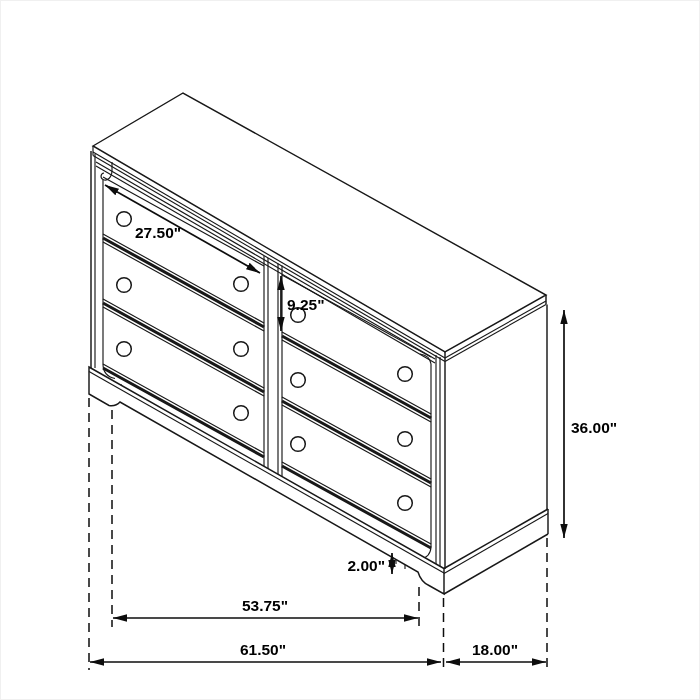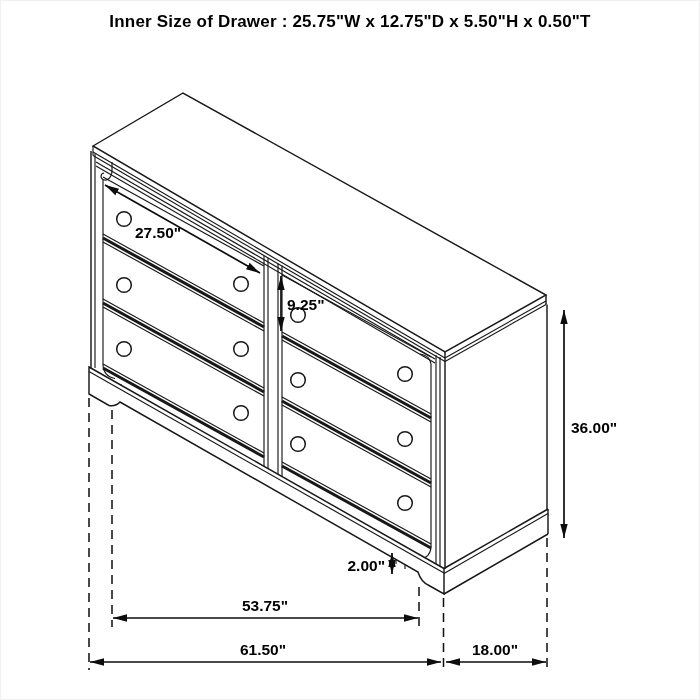--- a/index.html
+++ b/index.html
@@ -20,21 +20,20 @@
   .face{fill:#ffffff;stroke:#181818;stroke-width:1.45;}
   .knob{fill:#ffffff;stroke:#181818;stroke-width:1.5;}
   .dim{stroke:#0d0d0d;fill:none;stroke-width:1.7;}
   .ext{stroke:#0d0d0d;fill:none;stroke-width:1.5;stroke-dasharray:9 6;}
   .dimlabel{font-family:"Liberation Sans",sans-serif;font-size:15.5px;font-weight:bold;fill:#000;}
 </style>
 </head>
 <body>
 
 <div class="canvas">
-  <div class="title">Inner Size of Drawer : 25.75"W x 12.75"D x 5.50"H x 0.50"T</div>
 
   <svg width="700" height="700" viewBox="0 0 700 700">
     <defs>
       <marker id="ah" markerUnits="userSpaceOnUse" markerWidth="14.5" markerHeight="9.5" refX="14" refY="4.5" orient="auto-start-reverse">
         <path d="M14,4.5 L0,0.8 L0,8.2 Z" fill="#0d0d0d"></path>
       </marker>
     </defs>
 
     <g>
 

